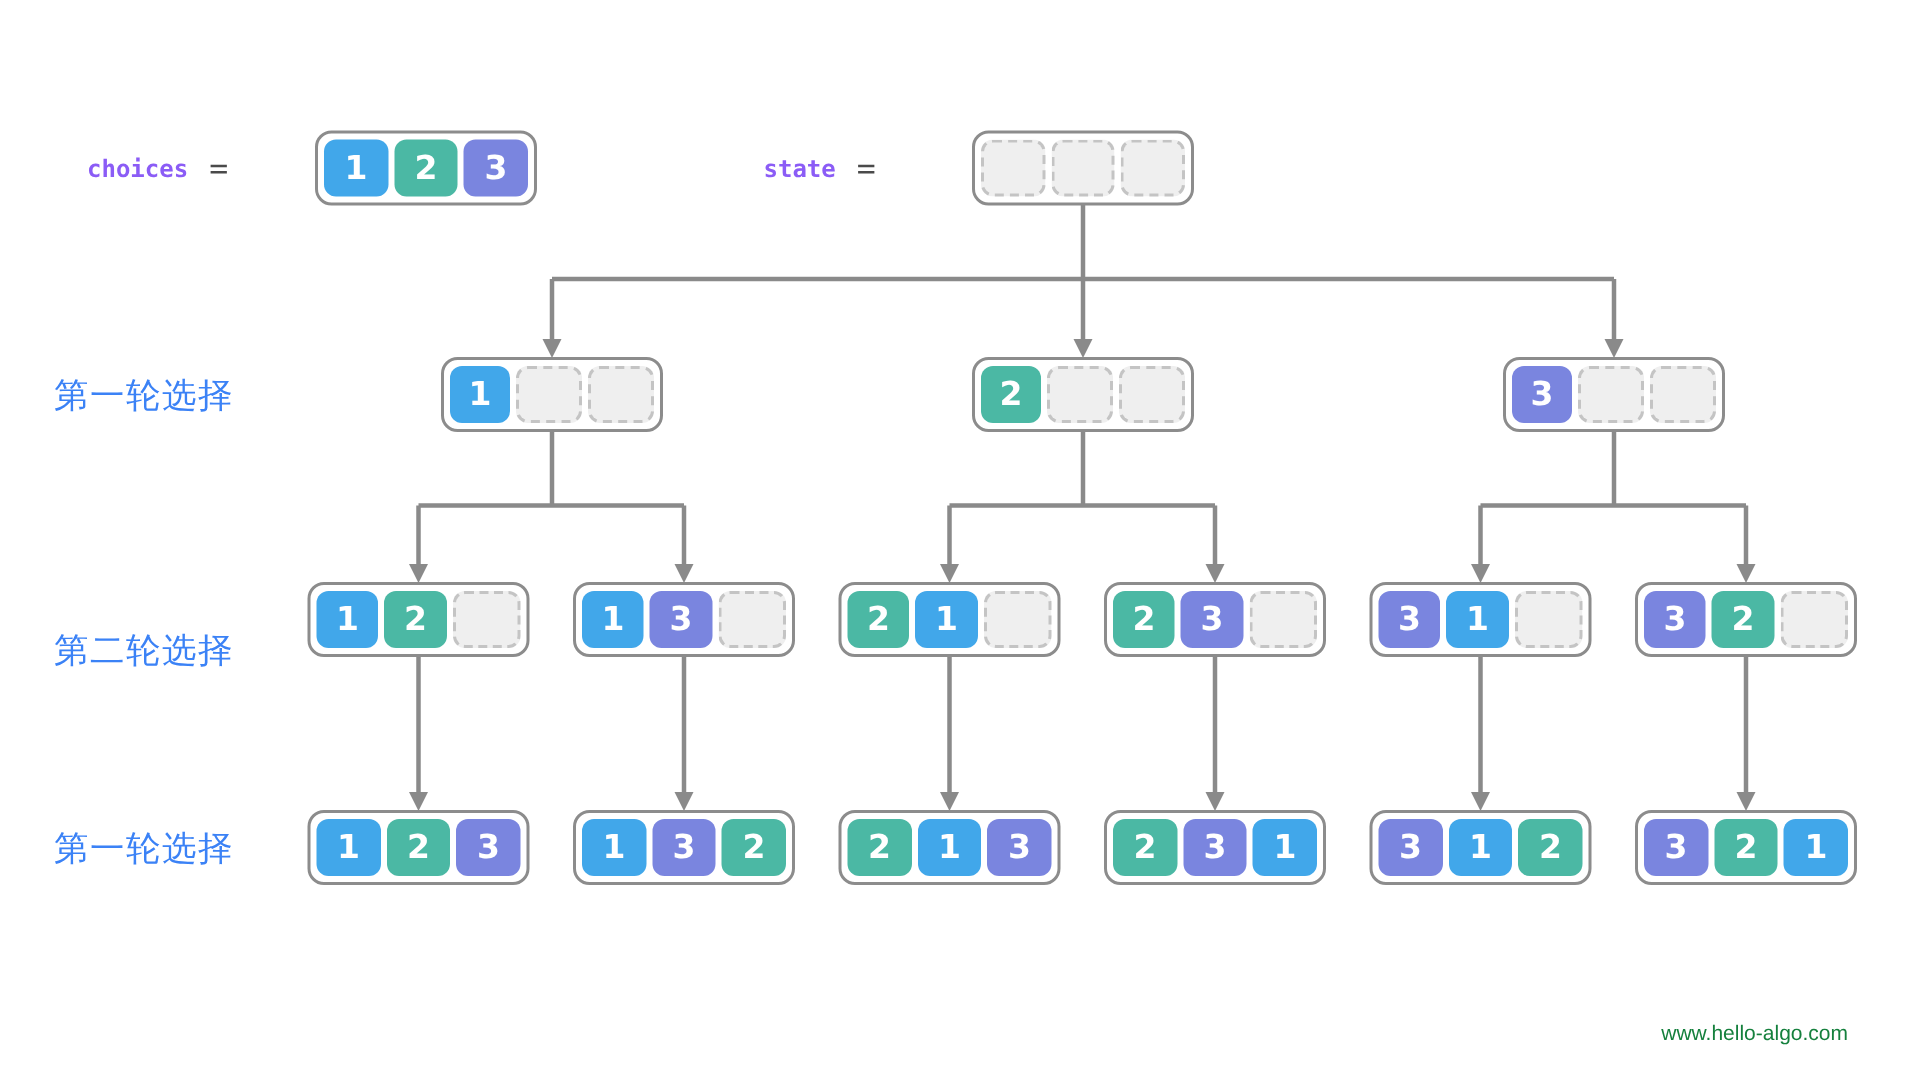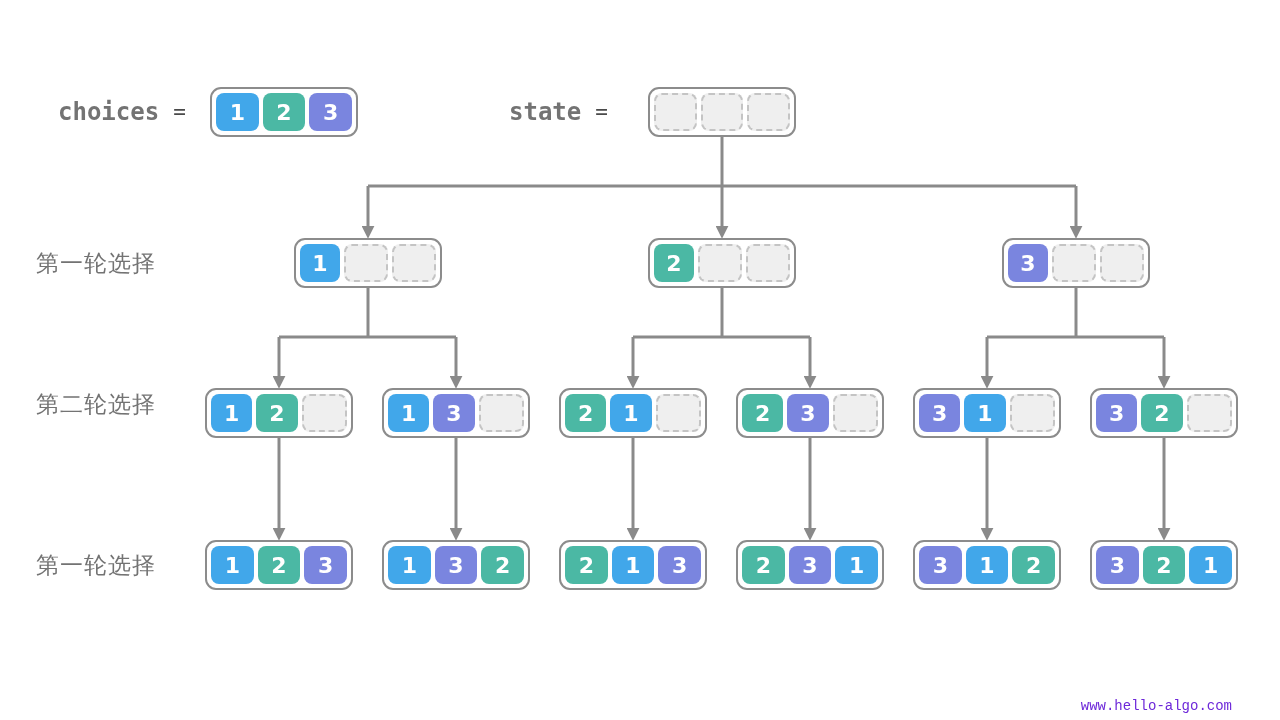--- a/index.html
+++ b/index.html
@@ -1,35 +1,35 @@
 <!DOCTYPE html>
 <html><head>
 <meta charset="utf-8">
 <style>
   html,body{margin:0;padding:0;background:#ffffff;}
   .canvas{position:relative;width:1280px;height:720px;background:#ffffff;overflow:hidden;
           font-family:"DejaVu Sans","Liberation Sans",sans-serif;}
   .connectors{position:absolute;left:0;top:0;width:1280px;height:720px;}
   .hdr{position:absolute;top:87px;height:50px;display:flex;align-items:center;gap:14px;}
   .code{font-family:"DejaVu Sans Mono","Liberation Mono",monospace;font-weight:bold;
-        font-size:24px;color:#737373;}
+        font-size:16px;color:#8b5cf6;}
   .eq{font-family:"DejaVu Sans Mono","Liberation Mono",monospace;font-weight:normal;
       font-size:21px;color:#4a4a4a;}
   .state-box{position:absolute;width:148px;height:50px;box-sizing:border-box;
              border:2.5px solid #8c8c8c;border-radius:11px;background:#ffffff;
              display:flex;gap:4px;padding:4px;}
   .cell{flex:1;border-radius:8px;display:flex;align-items:center;justify-content:center;
         color:#ffffff;font-size:22px;font-weight:bold;box-sizing:border-box;
         font-family:"DejaVu Sans","Liberation Sans",sans-serif;}
   .cell.empty{background:#efefef;border:2px dashed #c4c4c4;}
   .row-label{position:absolute;left:36px;height:50px;display:flex;align-items:center;
-             font-size:23px;color:#737373;letter-spacing:1px;}
-  .watermark{position:absolute;right:48px;bottom:6px;
-             font-family:Liberation Mono, monospace;
-             font-size:14px;color:#6d28d9;}
+             font-size:23px;color:#3b82f6;letter-spacing:1px;}
+  .watermark{position:absolute;right:48px;bottom:24px;
+             font-family:Liberation Sans, sans-serif;
+             font-size:14px;color:#15803d;}
 </style>
 </head>
 <body>
 
 <div class="canvas">
 
   <svg class="connectors" width="1280" height="720" viewBox="0 0 1280 720">
     <defs>
       <marker id="arrowhead" viewBox="0 0 10 10" refX="1" refY="5" markerWidth="13" markerHeight="13" orient="auto" markerUnits="userSpaceOnUse">
         <path d="M0,0 L10,5 L0,10 z" fill="#8a8a8a"></path>
@@ -66,21 +66,21 @@
     <span class="code">choices</span>
     <span class="eq">=</span>
   </div>
 
   <div class="hdr" style="left:509px">
     <span class="code">state</span>
     <span class="eq">=</span>
   </div>
 
   <div class="row-label" style="top:238px">第一轮选择</div>
-  <div class="row-label" style="top:379px">第二轮选择</div>
+  <div class="row-label" style="top:408px">第二轮选择</div>
   <div class="row-label" style="top:540px">第一轮选择</div>
 
   <div id="boxes">
       <div class="state-box" style="left: 210px; top: 87px; border-color: rgb(140, 140, 140);">
         <div class="cell filled" style="background: rgb(65, 167, 234);">1</div>
         <div class="cell filled" style="background: rgb(75, 184, 164);">2</div>
         <div class="cell filled" style="background: rgb(122, 133, 223);">3</div>
       </div>
       <div class="state-box" style="left: 648px; top: 87px; border-color: rgb(140, 140, 140);">
         <div class="cell empty" style="background: rgb(239, 239, 239); border-color: rgb(196, 196, 196);"></div>

